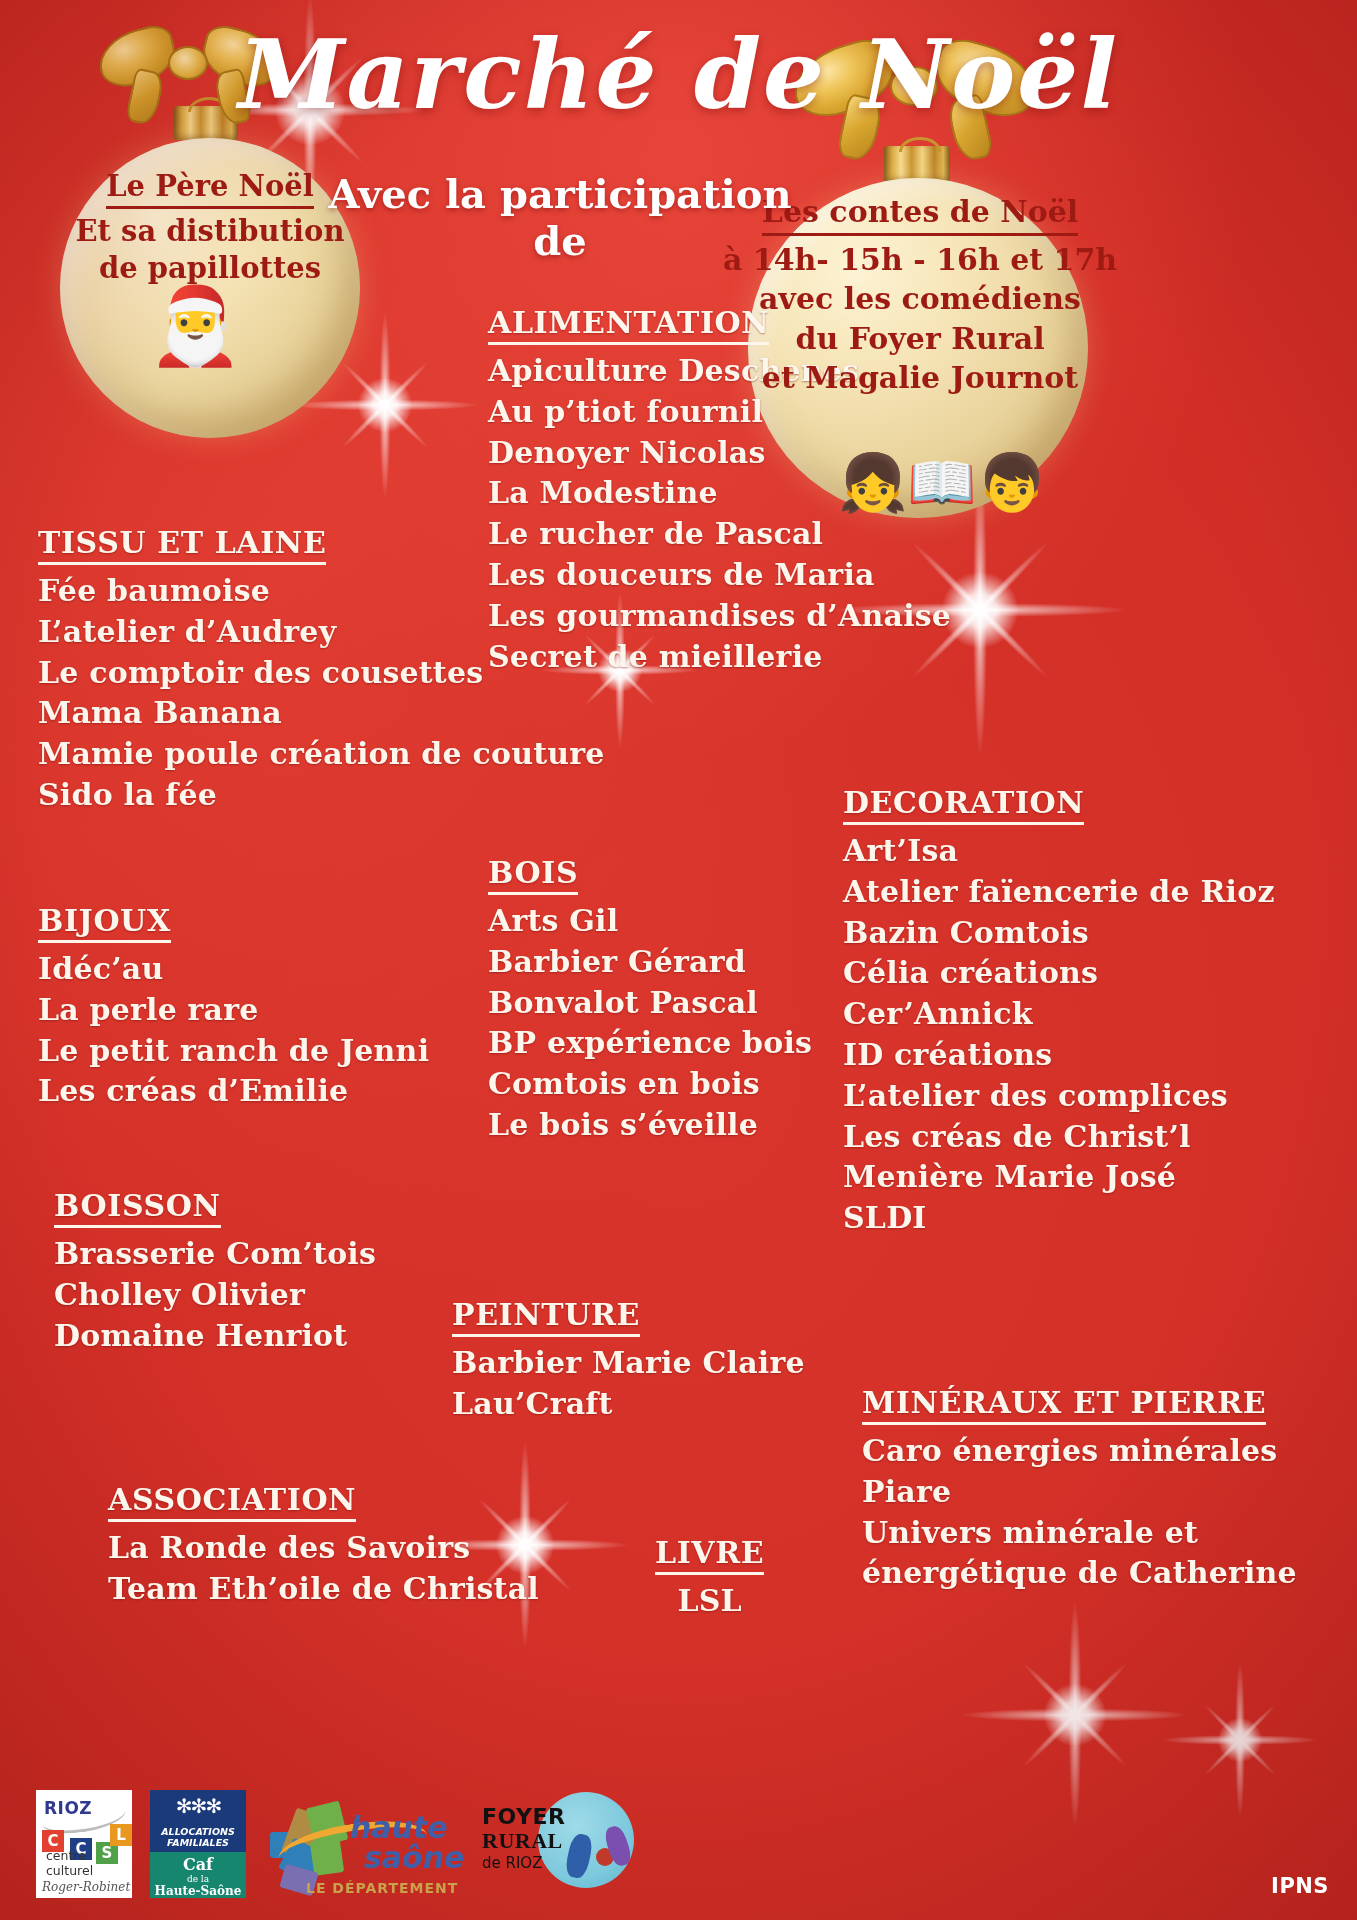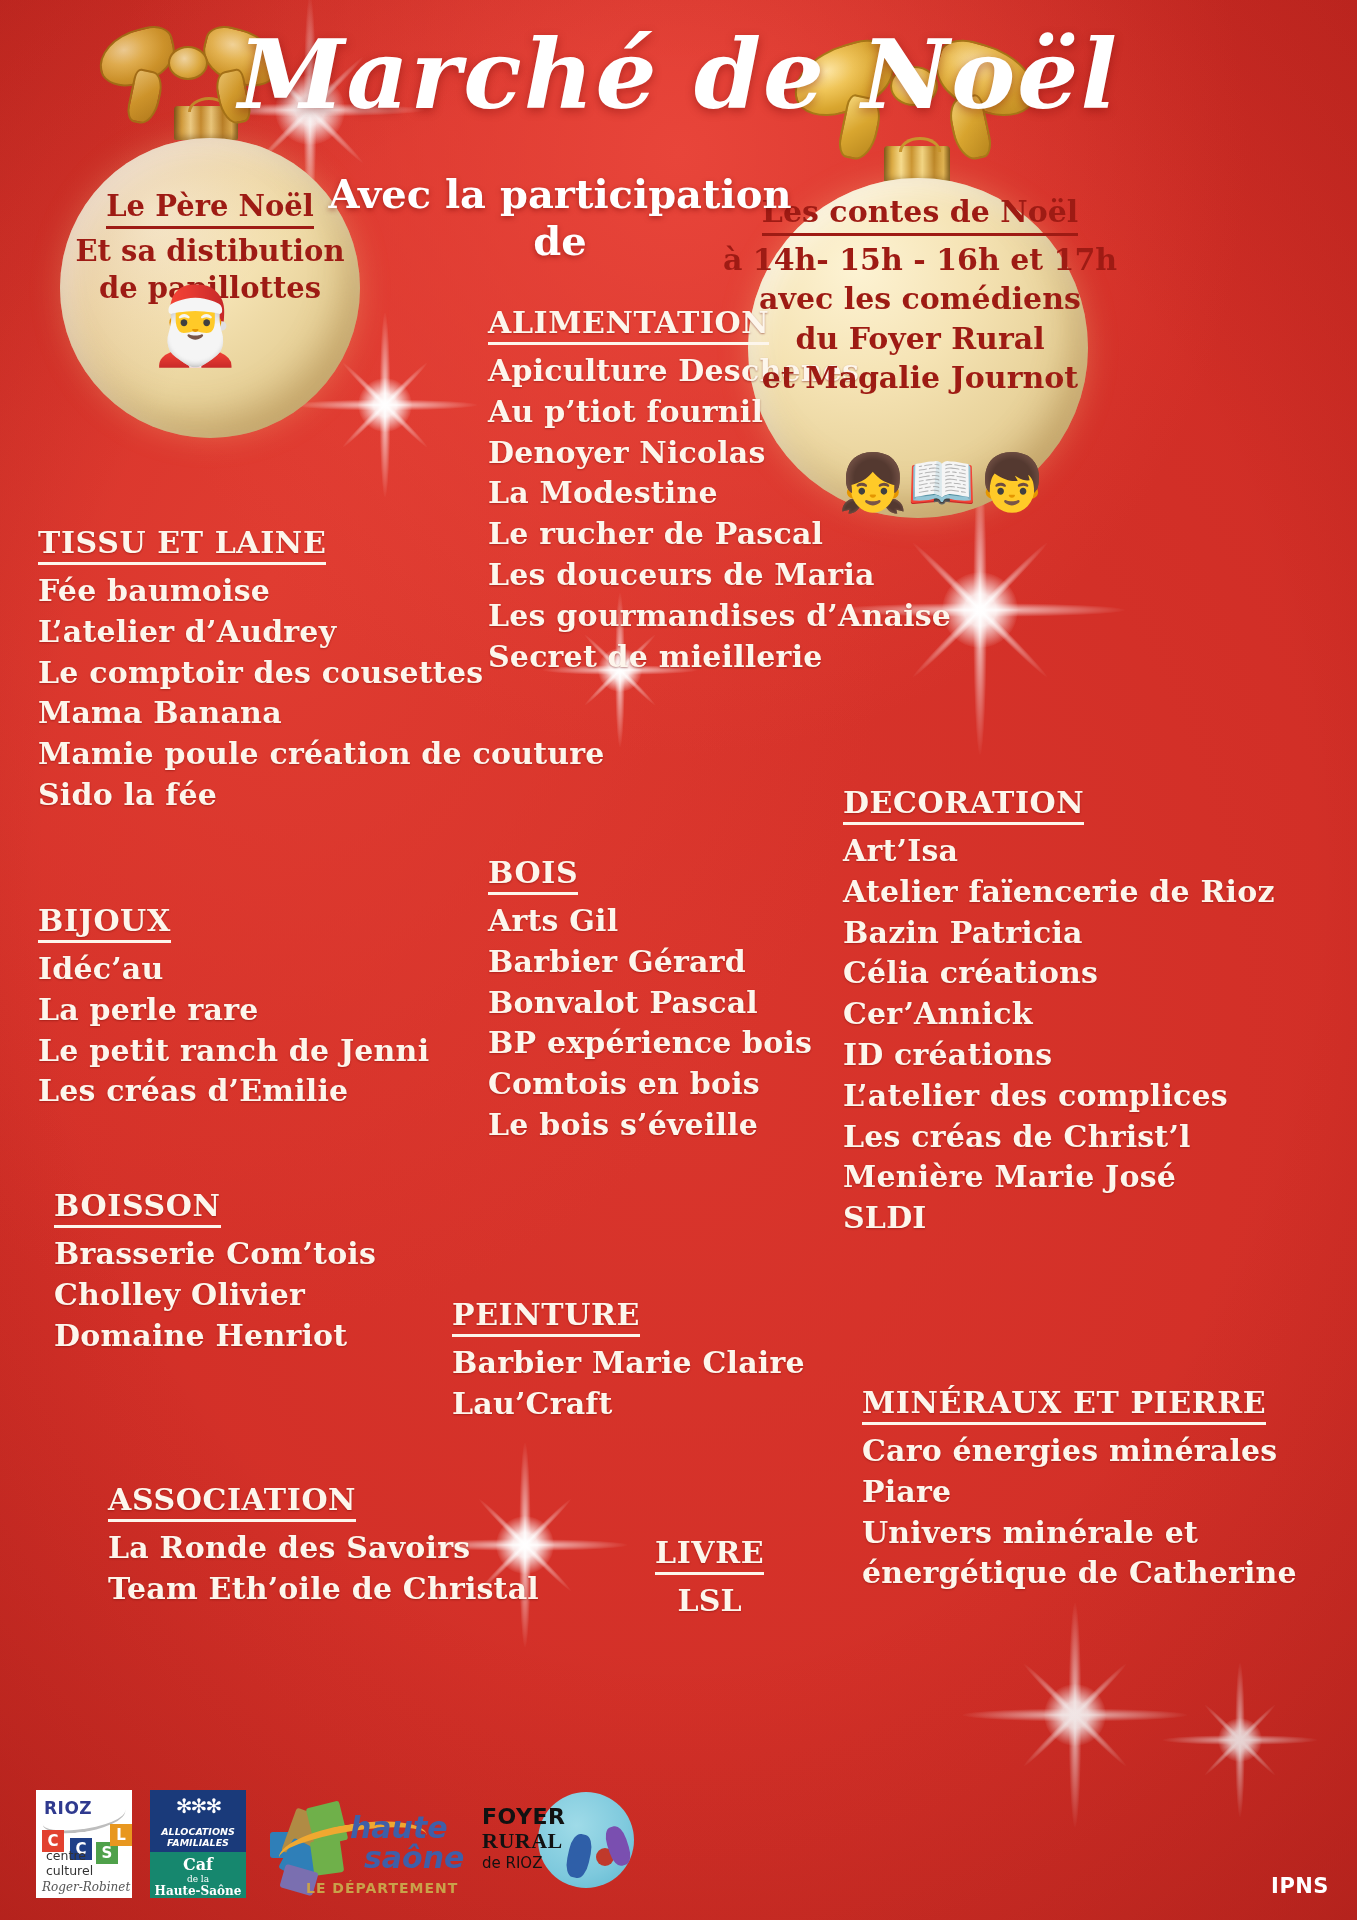--- a/index.html
+++ b/index.html
@@ -261,21 +261,21 @@
     <div class="cap" style="left:114px;top:-22px;width:64px;height:34px;"></div>
     <div class="ball" style="left:0;top:10px;width:300px;height:300px;"></div>
   </div>
   <div class="bow" style="left:96px;top:8px;width:186px;height:120px;">
     <div class="loop" style="left:2px;top:22px;width:78px;height:54px;border-radius:60% 30% 55% 40%;transform:rotate(-14deg);"></div>
     <div class="loop" style="right:2px;top:22px;width:78px;height:54px;border-radius:30% 60% 40% 55%;transform:rotate(14deg);"></div>
     <div class="tail" style="left:34px;top:62px;width:30px;height:54px;border-radius:20% 40% 50% 30%;transform:rotate(12deg);"></div>
     <div class="tail" style="right:34px;top:62px;width:30px;height:54px;border-radius:40% 20% 30% 50%;transform:rotate(-12deg);"></div>
     <div class="knot" style="left:72px;top:38px;width:40px;height:34px;"></div>
   </div>
-  <div class="orn-text" style="left:60px;top:168px;width:300px;font-size:29px;line-height:1.28;margin-top:20px;">
+  <div class="orn-text" style="left:60px;top:168px;width:300px;font-size:29px;line-height:1.28;">
     <div><span class="u">Le Père Noël</span></div>
     <div style="margin-top:4px;">Et sa distibution</div>
     <div>de papillottes</div>
   </div>
   <div class="figure" style="left:148px;top:288px;font-size:76px;">🎅</div>
 
   <div class="ornament" style="left:748px;top:170px;width:340px;height:340px;">
     <div class="cap" style="left:136px;top:-24px;width:66px;height:36px;"></div>
     <div class="ball" style="left:0;top:8px;width:340px;height:340px;"></div>
   </div>
@@ -359,21 +359,21 @@
 
   <div class="block" style="left:655px;top:1492px;margin-top:43px;">
     <div class="slab cat-head">LIVRE</div>
     <div class="slab item" style="text-align:center;">LSL</div>
   </div>
 
   <div class="block" style="left:843px;top:785px;">
     <div class="slab cat-head">DECORATION</div>
     <div class="slab item">Art’Isa</div>
     <div class="slab item">Atelier faïencerie de Rioz</div>
-    <div class="slab item">Bazin Patricia</div>
+    <div class="slab item">Bazin Comtois</div>
     <div class="slab item">Célia créations</div>
     <div class="slab item">Cer’Annick</div>
     <div class="slab item">ID créations</div>
     <div class="slab item">L’atelier des complices</div>
     <div class="slab item">Les créas de Christ’l</div>
     <div class="slab item">Menière Marie José</div>
     <div class="slab item">SLDI</div>
   </div>
 
   <div class="block" style="left:862px;top:1385px;">

